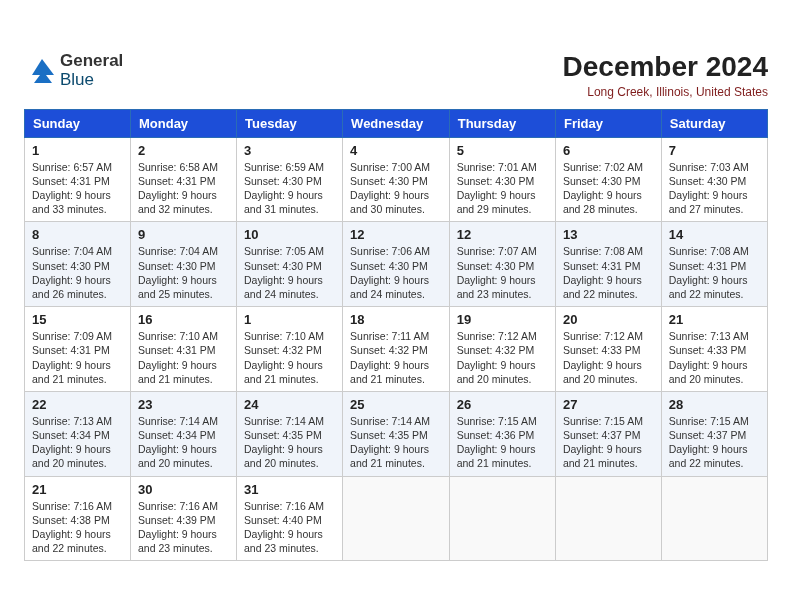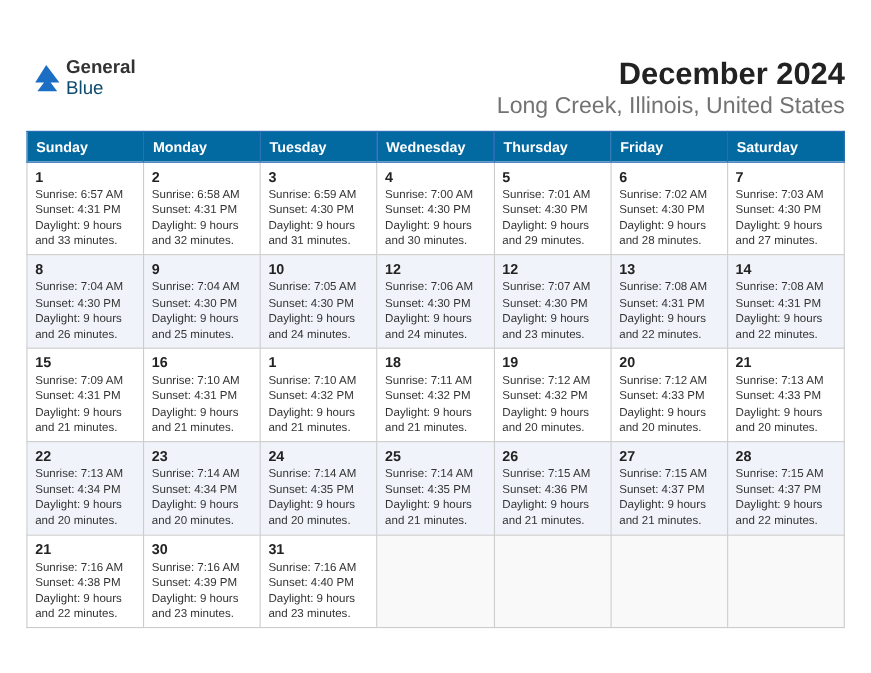--- a/index.html
+++ b/index.html
@@ -30,31 +30,31 @@
     .title-area {
       text-align: right;
     }
     .month-title {
       font-size: 28px;
       font-weight: bold;
       color: #222;
       line-height: 1.1;
     }
     .location-title {
-      font-size: 21px;
-      color: #737373;
+      font-size: 12px;
+      color: #7f1d1d;
       margin-top: 2px;
     }
     .calendar-table {
       width: 100%;
       border-collapse: collapse;
       font-size: 11px;
     }
     .calendar-table th {
-      background-color: #0369a1;
+      background-color: #1d4ed8;
       color: #fff;
       text-align: left;
       padding: 6px 8px;
       font-size: 13px;
       font-weight: bold;
       border: 1px solid #2a6cb5;
     }
     .calendar-table td {
       border: 1px solid #ccc;
       vertical-align: top;

